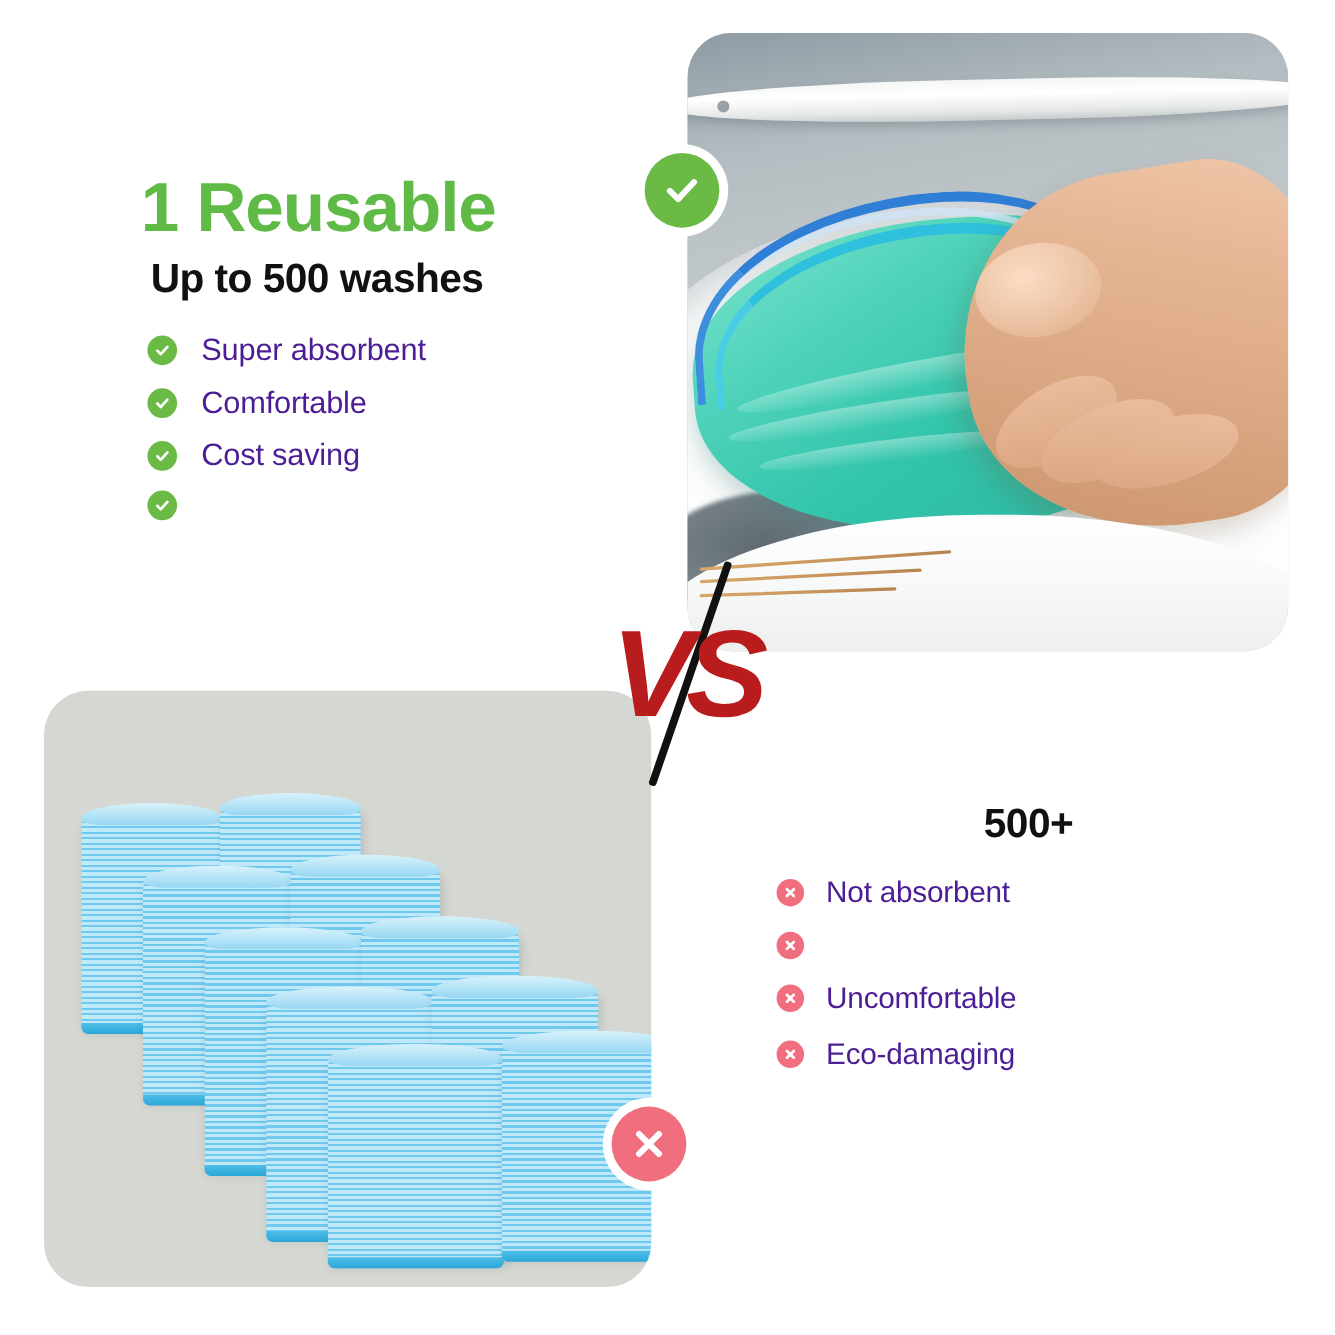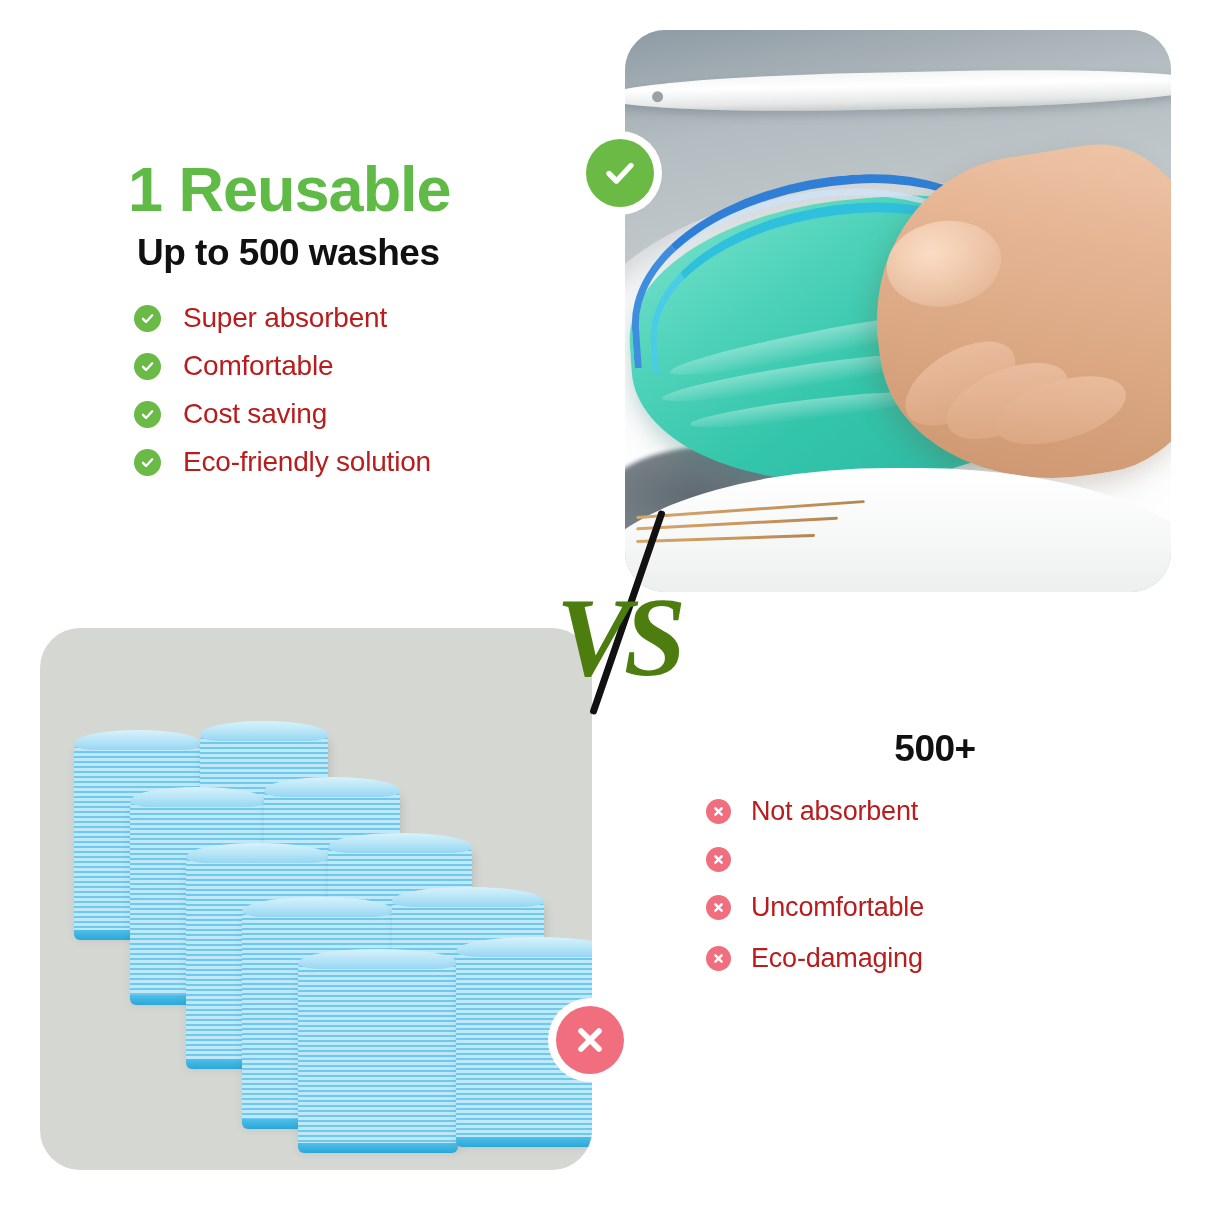--- a/index.html
+++ b/index.html
@@ -224,24 +224,23 @@
     border-radius: 3px;
   }
   .vs-text {
     position: absolute;
     left: 8px;
     top: 52px;
     font-size: 112px;
     font-weight: 900;
     font-style: italic;
     letter-spacing: -7px;
-    color: #4d7c0f;
+    color: #b91c1c;
     line-height: 1;
-    font-family: Liberation Serif, serif;
-    margin-top: 24px;
+    font-family: Liberation Sans, sans-serif;
   }
 
   
   .badge {
     position: absolute;
     border-radius: 50%;
     background: #ffffff;
     display: flex;
     align-items: center;
     justify-content: center;
@@ -311,21 +310,21 @@
     display: flex;
     align-items: center;
     justify-content: center;
     margin-right: 22px;
     margin-left: 6px;
   }
   .icon-check { background: #6BBA45; }
   .icon-cross { background: #F06E7E; }
   .feature-label {
     font-size: 28px;
-    color: #b91c1c;
+    color: #4c1d95;
     letter-spacing: -0.2px;
     white-space: nowrap;
   }
 
   
   .disposable-block {
     position: absolute;
     left: 700px;
     top: 728px;
     width: 470px;
@@ -450,21 +449,20 @@
           </svg>
         </span>
         <span class="feature-label">Cost saving</span>
       </li>
       <li class="feature-item">
         <span class="feature-icon icon-check">
           <svg width="17" height="17" viewBox="0 0 17 17" aria-hidden="true">
             <path d="M4 8.8 L7.1 12 L13.2 5.3" fill="none" stroke="#ffffff" stroke-width="2.4" stroke-linecap="round" stroke-linejoin="round"></path>
           </svg>
         </span>
-        <span class="feature-label">Eco-friendly solution</span>
       </li>
     </ul>
   </div>
 
   <div class="disposable-block">
     <div class="count-disposable">500+</div>
     <ul class="feature-list">
       <li class="feature-item">
         <span class="feature-icon icon-cross">
           <svg width="15" height="15" viewBox="0 0 15 15" aria-hidden="true">

